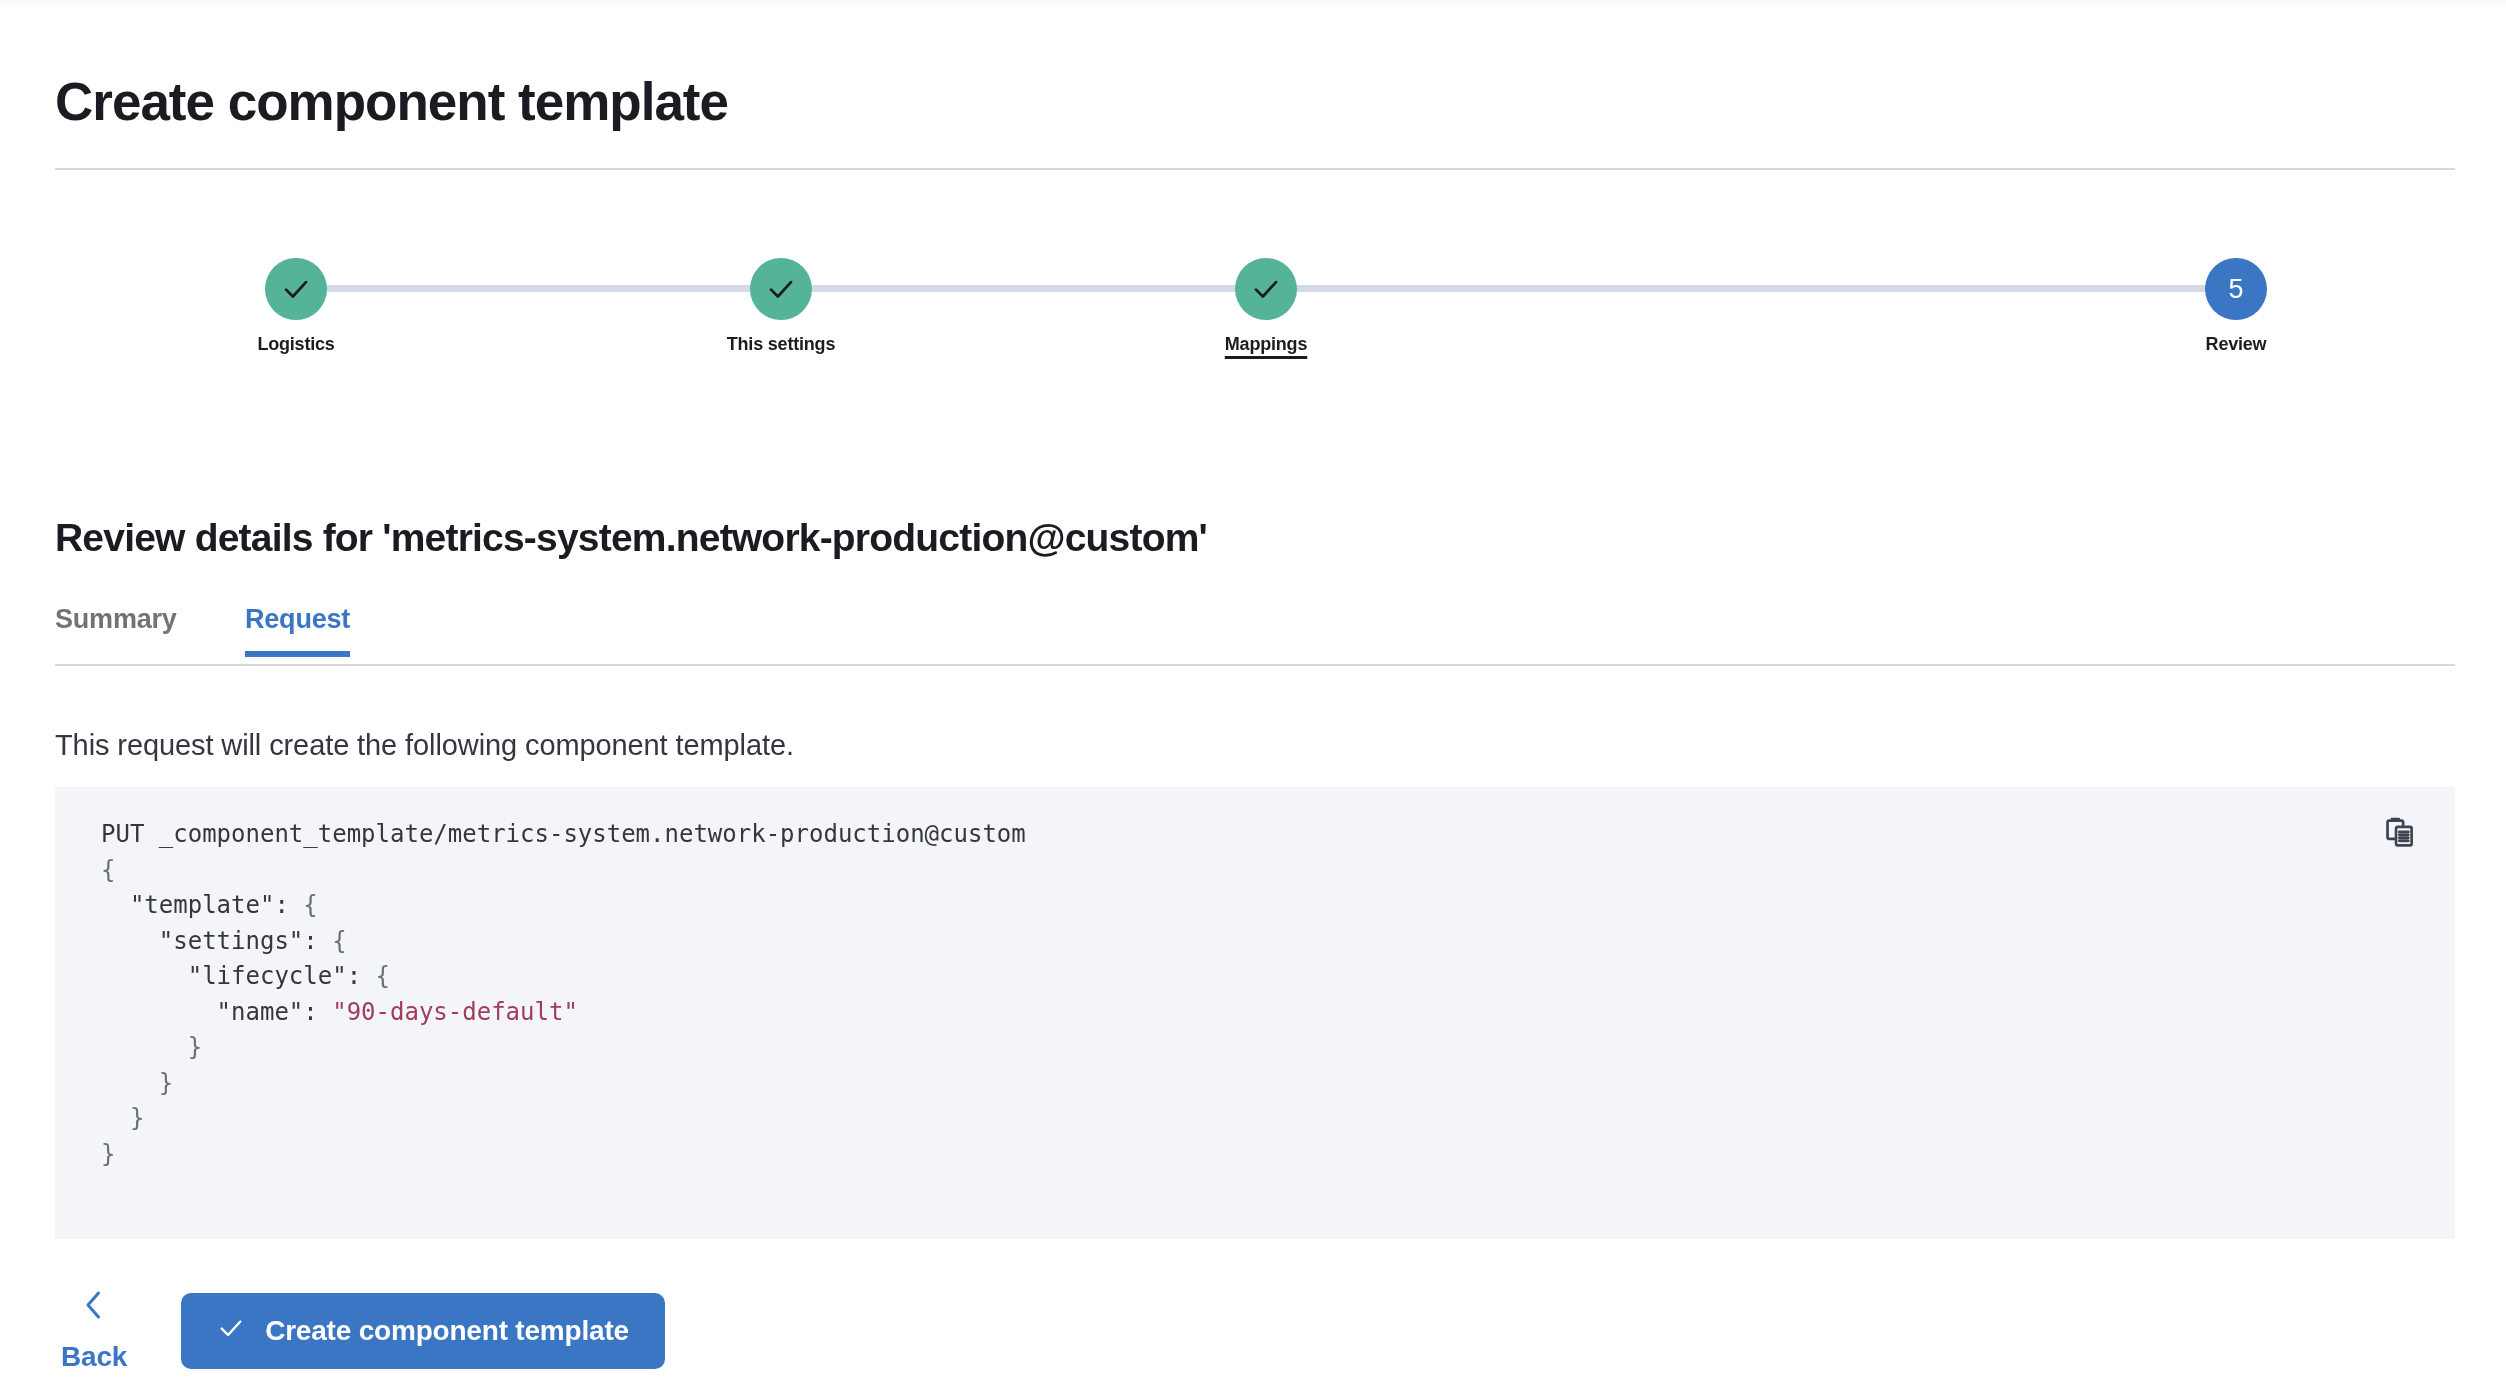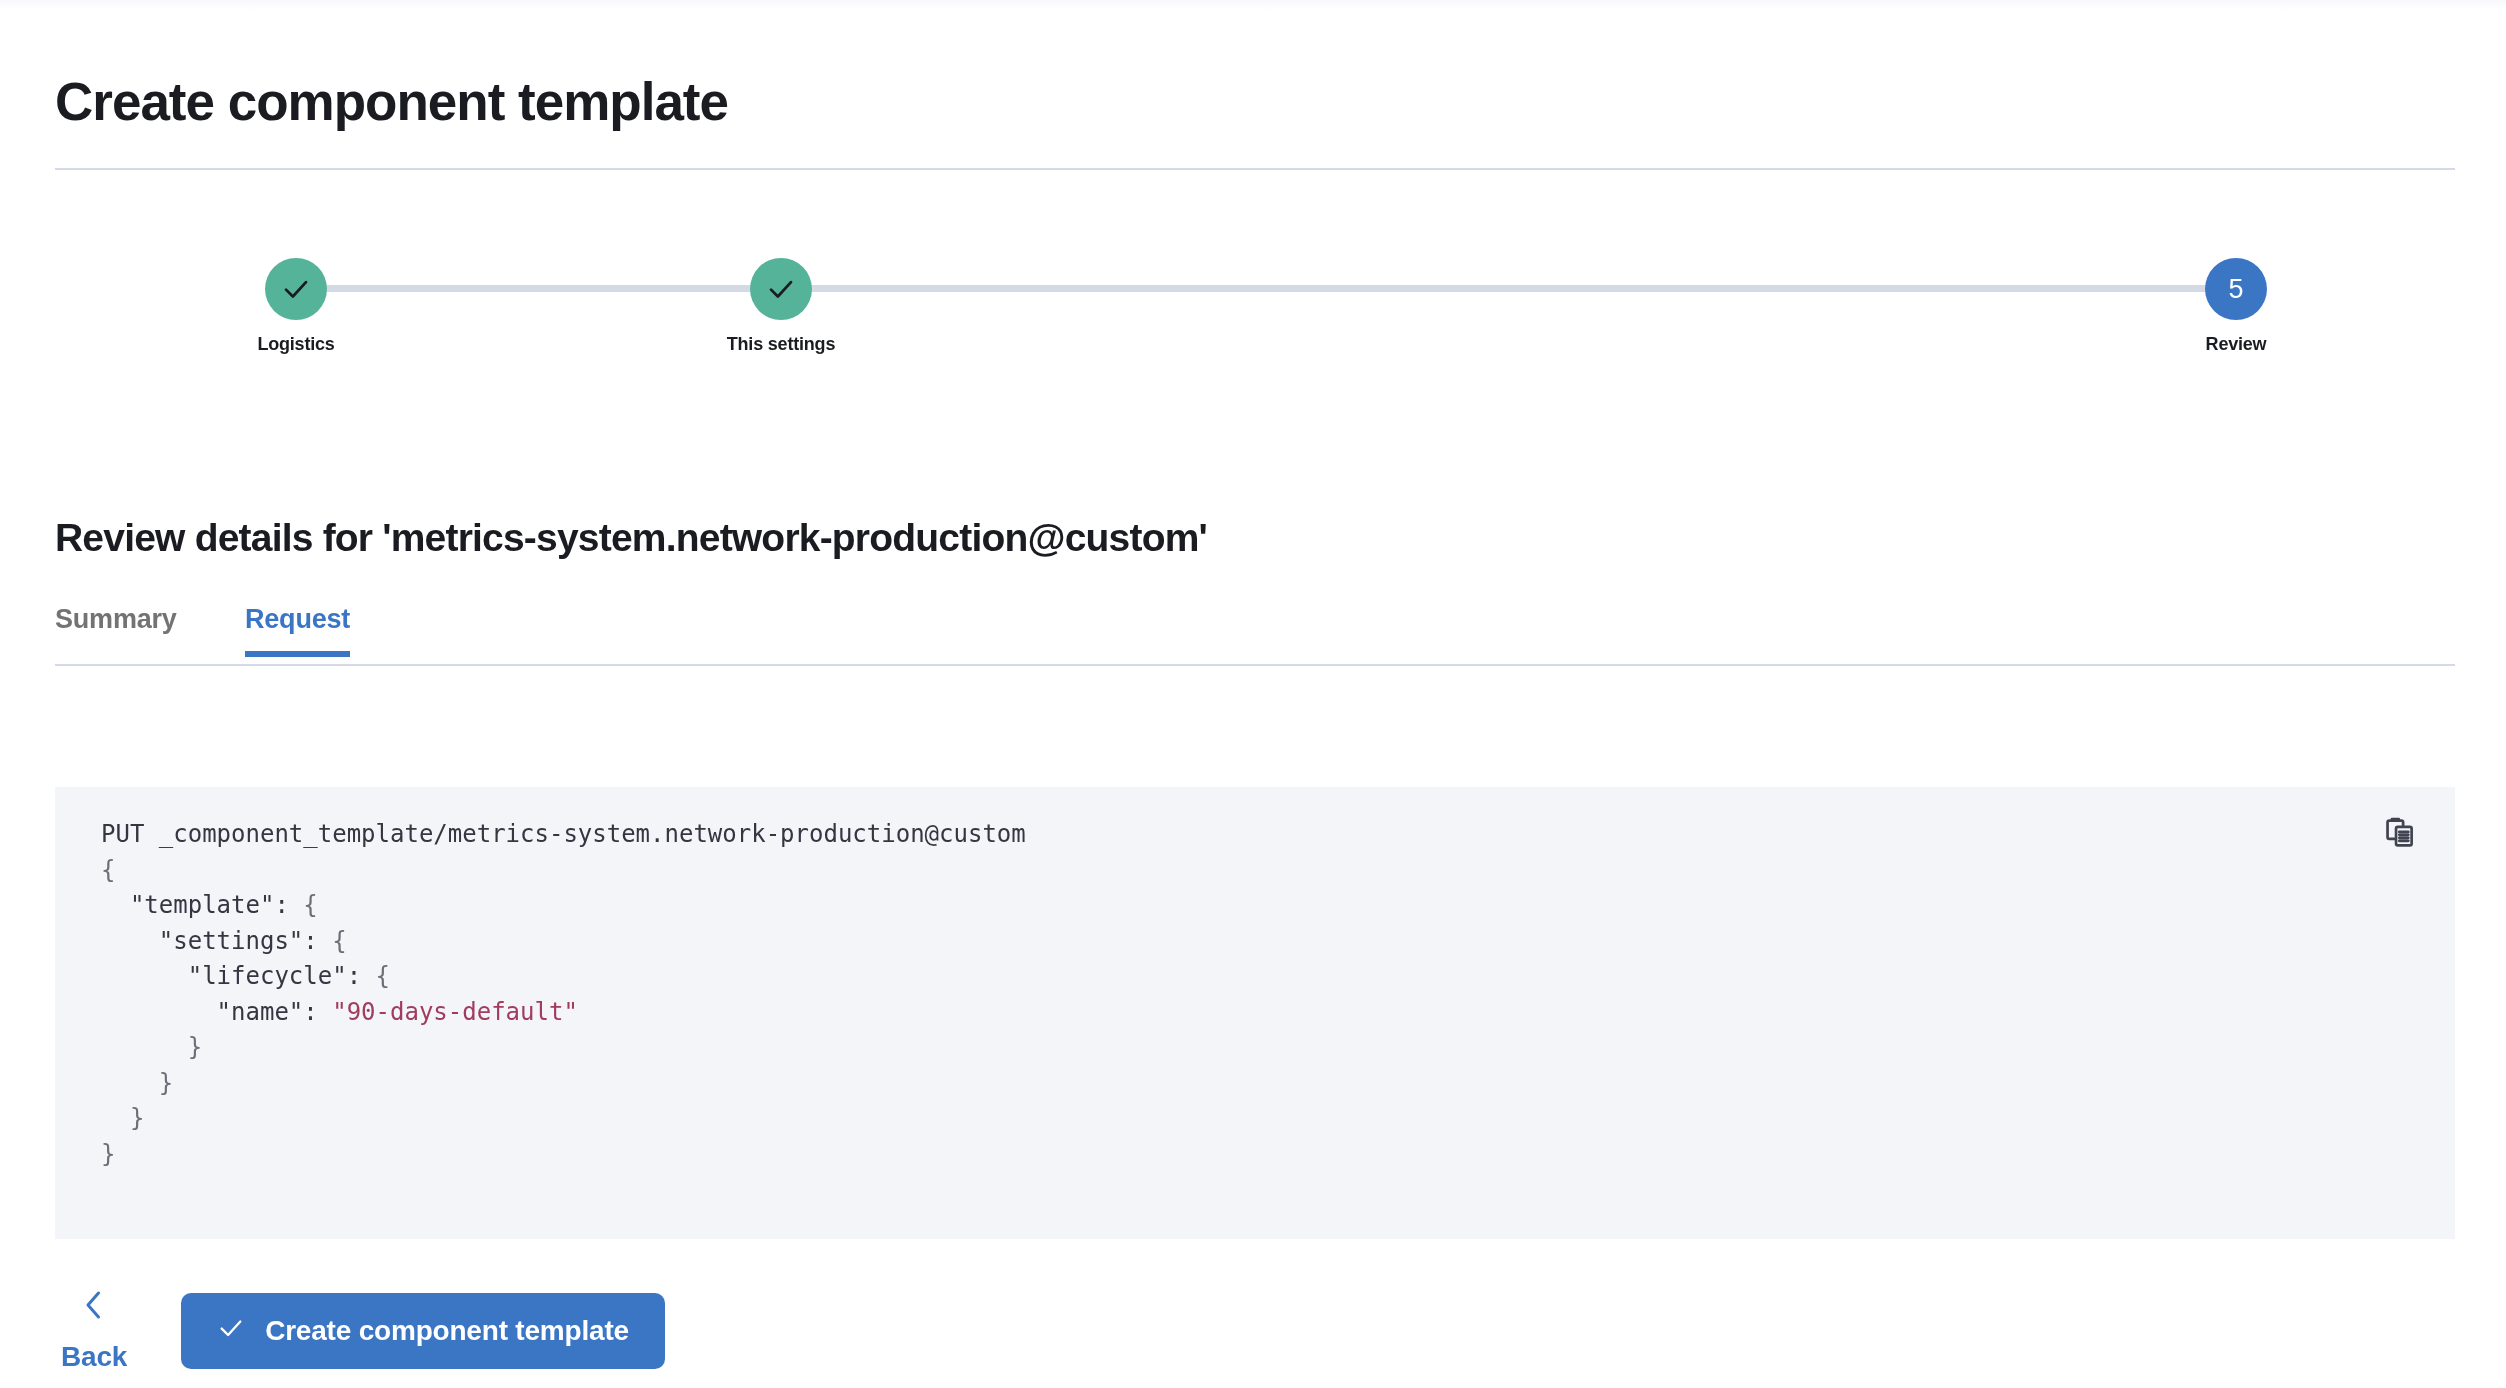--- a/index.html
+++ b/index.html
@@ -257,33 +257,39 @@
       <div class="step" style="left: 296px;"><div class="step-circle done">
           <svg width="30" height="30" viewBox="0 0 24 24" fill="none" stroke="#1a1c21" stroke-width="2.2" stroke-linecap="round" stroke-linejoin="round">
             <polyline points="4,12.5 9.5,18 20,6.5"></polyline>
           </svg>
         </div><div class="step-label">Logistics</div></div>
       <div class="step" style="left: 781px;"><div class="step-circle done">
           <svg width="30" height="30" viewBox="0 0 24 24" fill="none" stroke="#1a1c21" stroke-width="2.2" stroke-linecap="round" stroke-linejoin="round">
             <polyline points="4,12.5 9.5,18 20,6.5"></polyline>
           </svg>
         </div><div class="step-label">This settings</div></div>
+      <div class="step" style="left: 1266px;"><div class="step-circle done">
+          <svg width="30" height="30" viewBox="0 0 24 24" fill="none" stroke="#1a1c21" stroke-width="2.2" stroke-linecap="round" stroke-linejoin="round">
+            <polyline points="4,12.5 9.5,18 20,6.5"></polyline>
+          </svg>
+        </div><div class="step-label hovered">Mappings</div></div>
       <div class="step" style="left: 2236px;"><div class="step-circle current">
           <span class="step-num">5</span>
         </div><div class="step-label">Review</div></div>
     </div>
 
   <h2 class="section-heading">Review details for 'metrics-system.network-production@custom'</h2>
 
   <div class="tabs">
     <div class="tabs-rule"></div>
     <div class="tab inactive" style="left:0px;">Summary</div>
     <div class="tab active" style="left:190px;">Request</div>
   </div>
 
+  <p class="description">This request will create the following component template.</p>
 
   <div class="code-panel">
     <div class="code-body" id="code-body"><div class="code-line"><span class="tok-plain">PUT _component_template/metrics-system.network-production@custom</span></div><div class="code-line"><span class="tok-punct">{</span></div><div class="code-line"><span class="tok-plain">  </span><span class="tok-key">"template"</span><span class="tok-plain">: </span><span class="tok-punct">{</span></div><div class="code-line"><span class="tok-plain">    </span><span class="tok-key">"settings"</span><span class="tok-plain">: </span><span class="tok-punct">{</span></div><div class="code-line"><span class="tok-plain">      </span><span class="tok-key">"lifecycle"</span><span class="tok-plain">: </span><span class="tok-punct">{</span></div><div class="code-line"><span class="tok-plain">        </span><span class="tok-key">"name"</span><span class="tok-plain">: </span><span class="tok-string">"90-days-default"</span></div><div class="code-line"><span class="tok-plain">      </span><span class="tok-punct">}</span></div><div class="code-line"><span class="tok-plain">    </span><span class="tok-punct">}</span></div><div class="code-line"><span class="tok-plain">  </span><span class="tok-punct">}</span></div><div class="code-line"><span class="tok-punct">}</span></div></div>
     <div class="copy-btn">
       <svg width="34" height="34" viewBox="0 0 24 24" fill="none" stroke="#3f4450" stroke-width="1.9" stroke-linecap="round" stroke-linejoin="round">
         <rect x="2.5" y="2.5" width="11" height="13" rx="1.2"></rect>
         <path d="M5.6 2.5V1.4h4.8v1.1"></path>
         <rect x="8.5" y="7" width="11" height="13" rx="1.2" fill="#f4f5f9"></rect>
         <path d="M10.8 10.5h6.4M10.8 12.6h6.4M10.8 14.7h6.4M10.8 16.8h6.4"></path>
       </svg>

